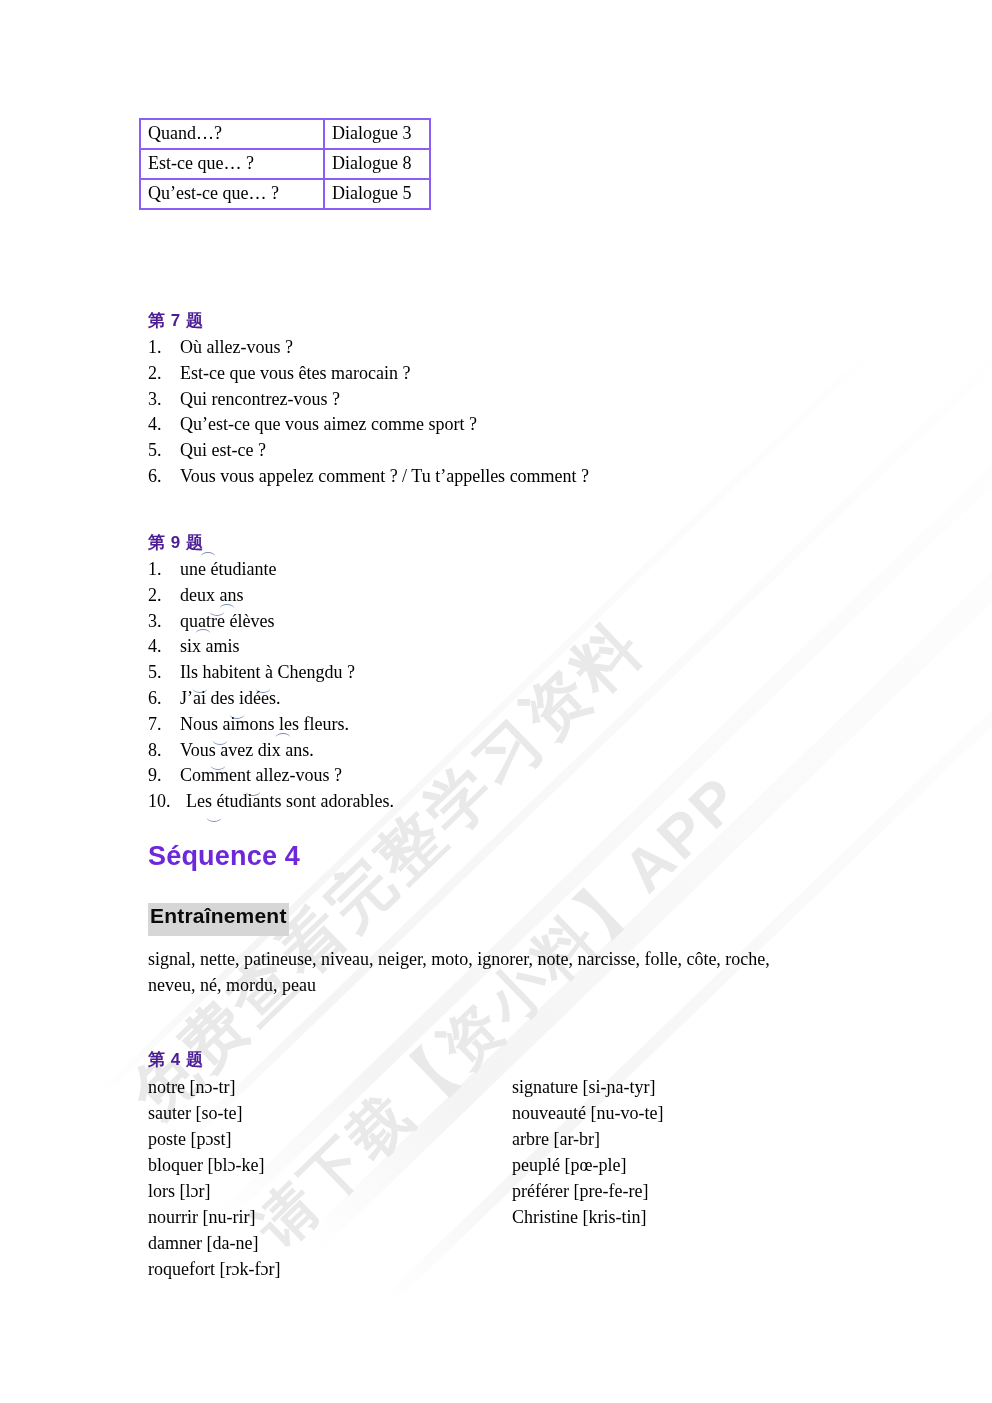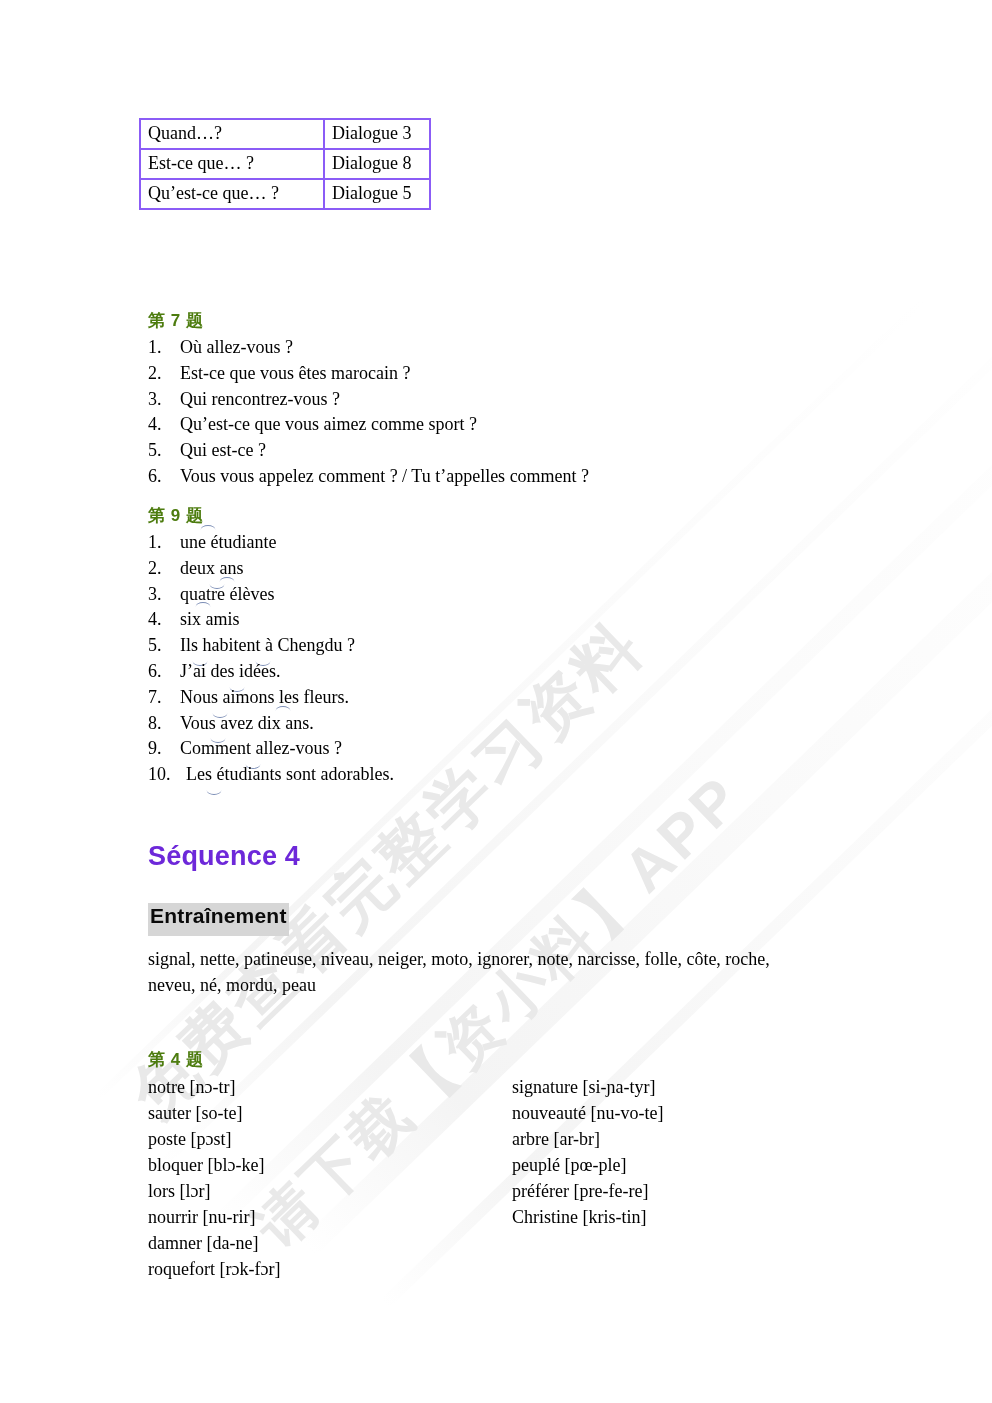--- a/index.html
+++ b/index.html
@@ -71,21 +71,21 @@
   td.dlg-a { width: 90px; }
 
   
   .block { position: absolute; }
   .cn-head {
     font-family: "Liberation Sans", "DejaVu Sans", sans-serif;
     font-weight: 700;
     font-size: 17px;
     letter-spacing: 0.5px;
     margin: 0 0 3px 0;
-    color: #4d7c0f;
+    color: #4c1d95;
   }
   ol.exo {
     list-style: none;
     margin: 0;
     padding: 0;
     font-size: 18px;
     line-height: 25.8px;
   }
   ol.exo li {
     position: relative;
@@ -242,21 +242,21 @@
         <span class="num">5.</span>
         <span>Qui est-ce ?</span>
       </li>
       <li>
         <span class="num">6.</span>
         <span>Vous vous appelez comment ? / Tu t’appelles comment ?</span>
       </li>
     </ol>
   </div>
 
-  <div class="block" style="left:148px; top:504px;">
+  <div class="block" style="left:148px; top:531px;">
     <div class="cn-head">第 9 题</div>
     <ol class="exo">
 
       <li>
         <span class="num">1.</span>
         <span>une<span class="lia over"> </span>étudiante</span>
       </li>
 
       <li>
         <span class="num">2.</span>

